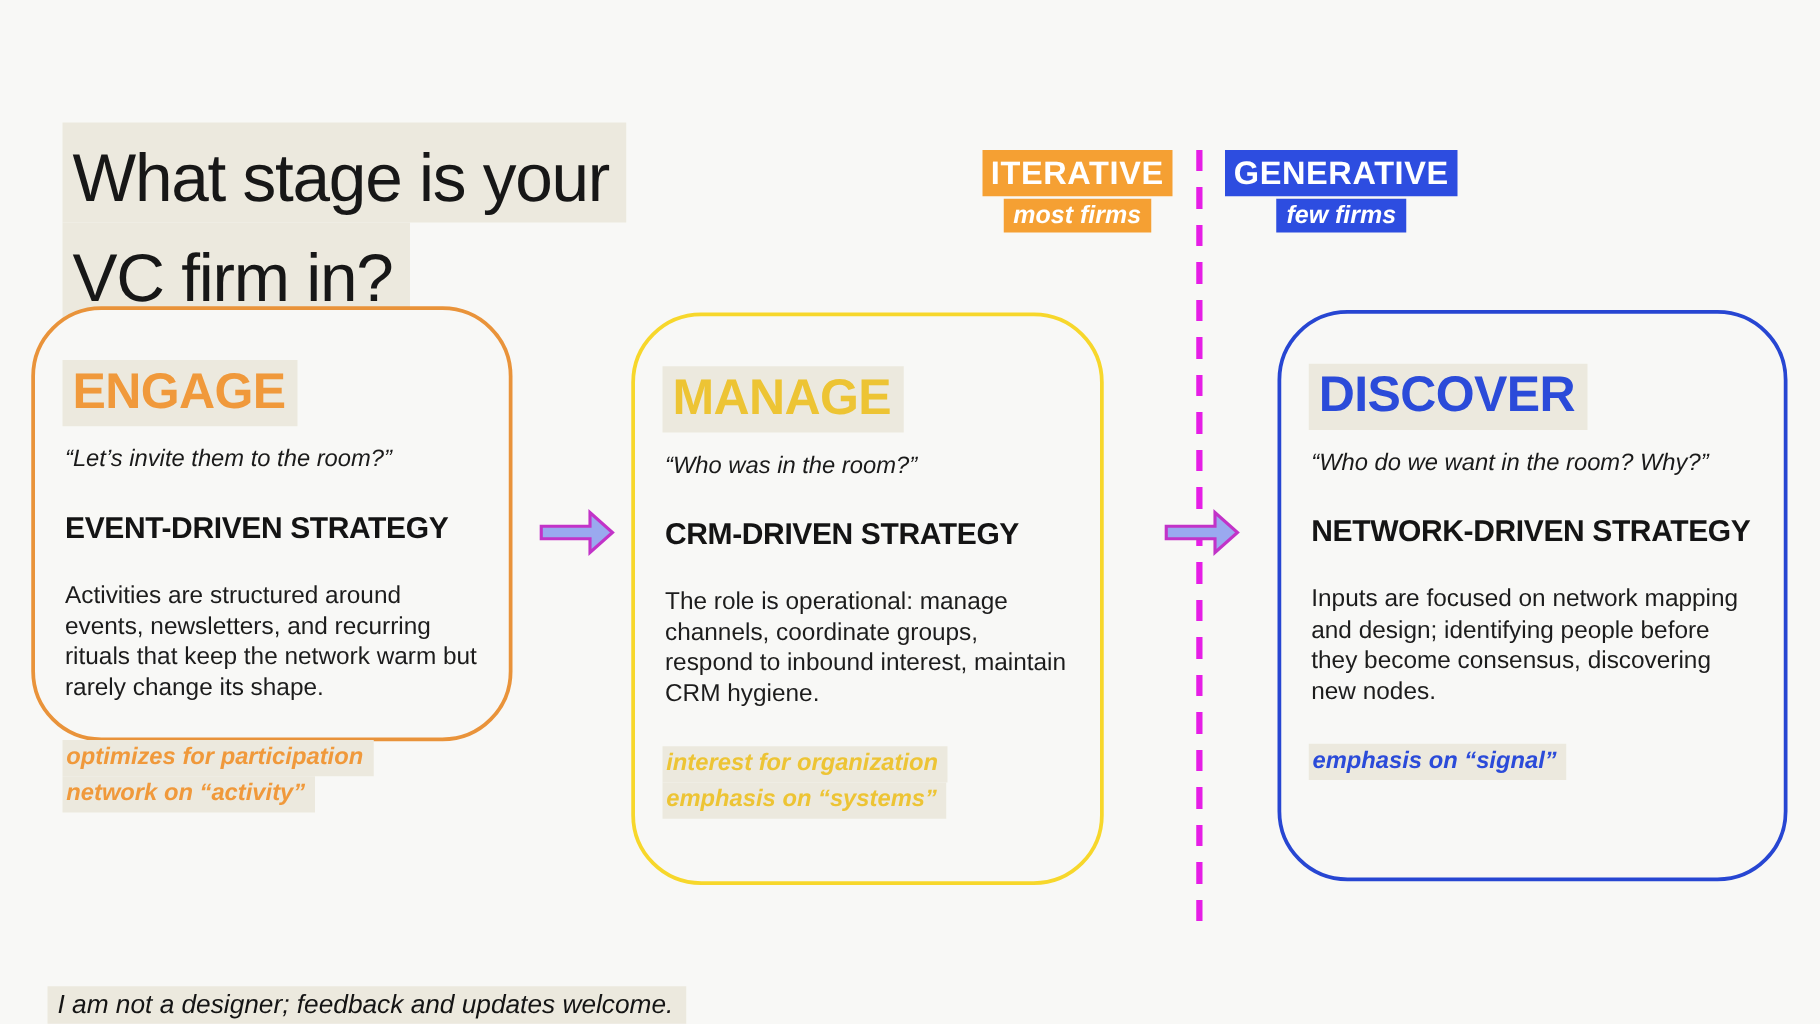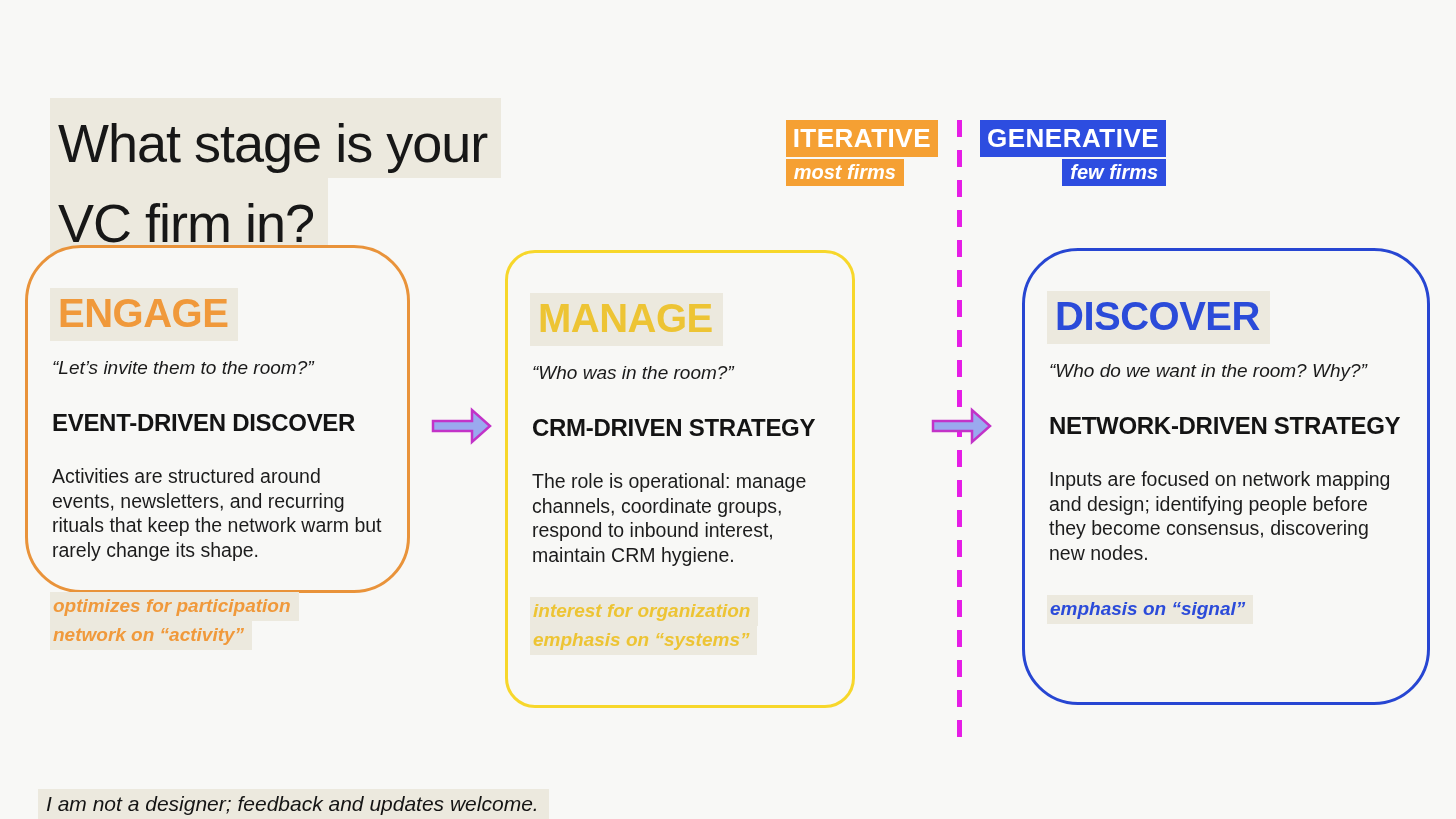--- a/index.html
+++ b/index.html
@@ -18,25 +18,25 @@
     position: absolute; left: 50px; top: 62px;
     font-size: 54px; line-height: 66px; font-weight: 500;
     letter-spacing: -1px; color: var(--ink, #171717);
   }
   .title .line { display: inline-block; padding: 12px 14px 2px 8px; }
   .title .row { display: block; }
 
   
   .legend-left {
     position: absolute; right: 518px; top: 120px;
-    display: flex; flex-direction: column; align-items: flex-start;
+    display: flex; flex-direction: column; align-items: center;
   }
   .legend-right {
     position: absolute; left: 980px; top: 120px;
-    display: flex; flex-direction: column; align-items: flex-end;
+    display: flex; flex-direction: column; align-items: center;
   }
   .legend-label {
     color: #ffffff; font-weight: 800; font-size: 26px;
     padding: 3px 7px; letter-spacing: 0.5px;
   }
   .legend-sub {
     color: #ffffff; font-weight: 700; font-style: italic; font-size: 20px;
     padding: 2px 8px; margin-top: 2px;
   }
   .legend-left .legend-label, .legend-left .legend-sub { background: var(--iterative-bg, #f5a033); }
@@ -56,21 +56,21 @@
   .card {
     position: absolute;
     background: var(--background, #f8f8f6);
     border: 3px solid;
     border-radius: 56px;
     box-sizing: border-box;
     padding: 40px 22px 0 22px;
     z-index: 2;
   }
   .card-engage   { left: 25px;   top: 245px; width: 385px; height: 348px; border-color: var(--engage-border, #e9933a);  --accent: var(--engage, #f0993b); }
-  .card-manage   { left: 505px;  top: 250px; width: 350px; height: 458px; border-color: var(--manage-border, #f7d72b); border-radius: 30px;  --accent: var(--manage, #edc434); }
+  .card-manage   { left: 505px;  top: 250px; width: 378px; height: 458px; border-color: var(--manage-border, #f7d72b);  --accent: var(--manage, #edc434); }
   .card-discover { left: 1022px; top: 248px; width: 408px; height: 457px; border-color: var(--discover-border, #2746d2); --accent: var(--discover, #2b4bd9); }
 
   .card-title {
     display: inline-block; margin: 0;
     font-size: 40px; font-weight: 800; letter-spacing: -0.5px;
     color: var(--accent); padding: 3px 10px 5px 8px;
   }
   .card-quote {
     margin: 16px 0 0 2px;
     font-size: 19px; font-style: italic; color: #1a1a1a;
@@ -120,21 +120,21 @@
 <div class="legend-right">
   <span class="legend-label">GENERATIVE</span>
   <span class="legend-sub">few firms</span>
 </div>
 
 <div class="divider"></div>
 
 <section class="card card-engage">
   <h2 class="card-title hl">ENGAGE</h2>
   <p class="card-quote">“Let’s invite them to the room?”</p>
-  <h3 class="card-strategy">EVENT-DRIVEN DISCOVER</h3>
+  <h3 class="card-strategy">EVENT-DRIVEN STRATEGY</h3>
   <p class="card-desc">Activities are structured around events, newsletters, and recurring rituals that keep the network warm but rarely change its shape.</p>
   <div class="card-tags">
     <span class="tag hl">optimizes for participation</span>
     <span class="tag hl">network on “activity”</span>
   </div>
 </section>
 
 <section class="card card-manage">
   <h2 class="card-title hl">MANAGE</h2>
   <p class="card-quote">“Who was in the room?”</p>

